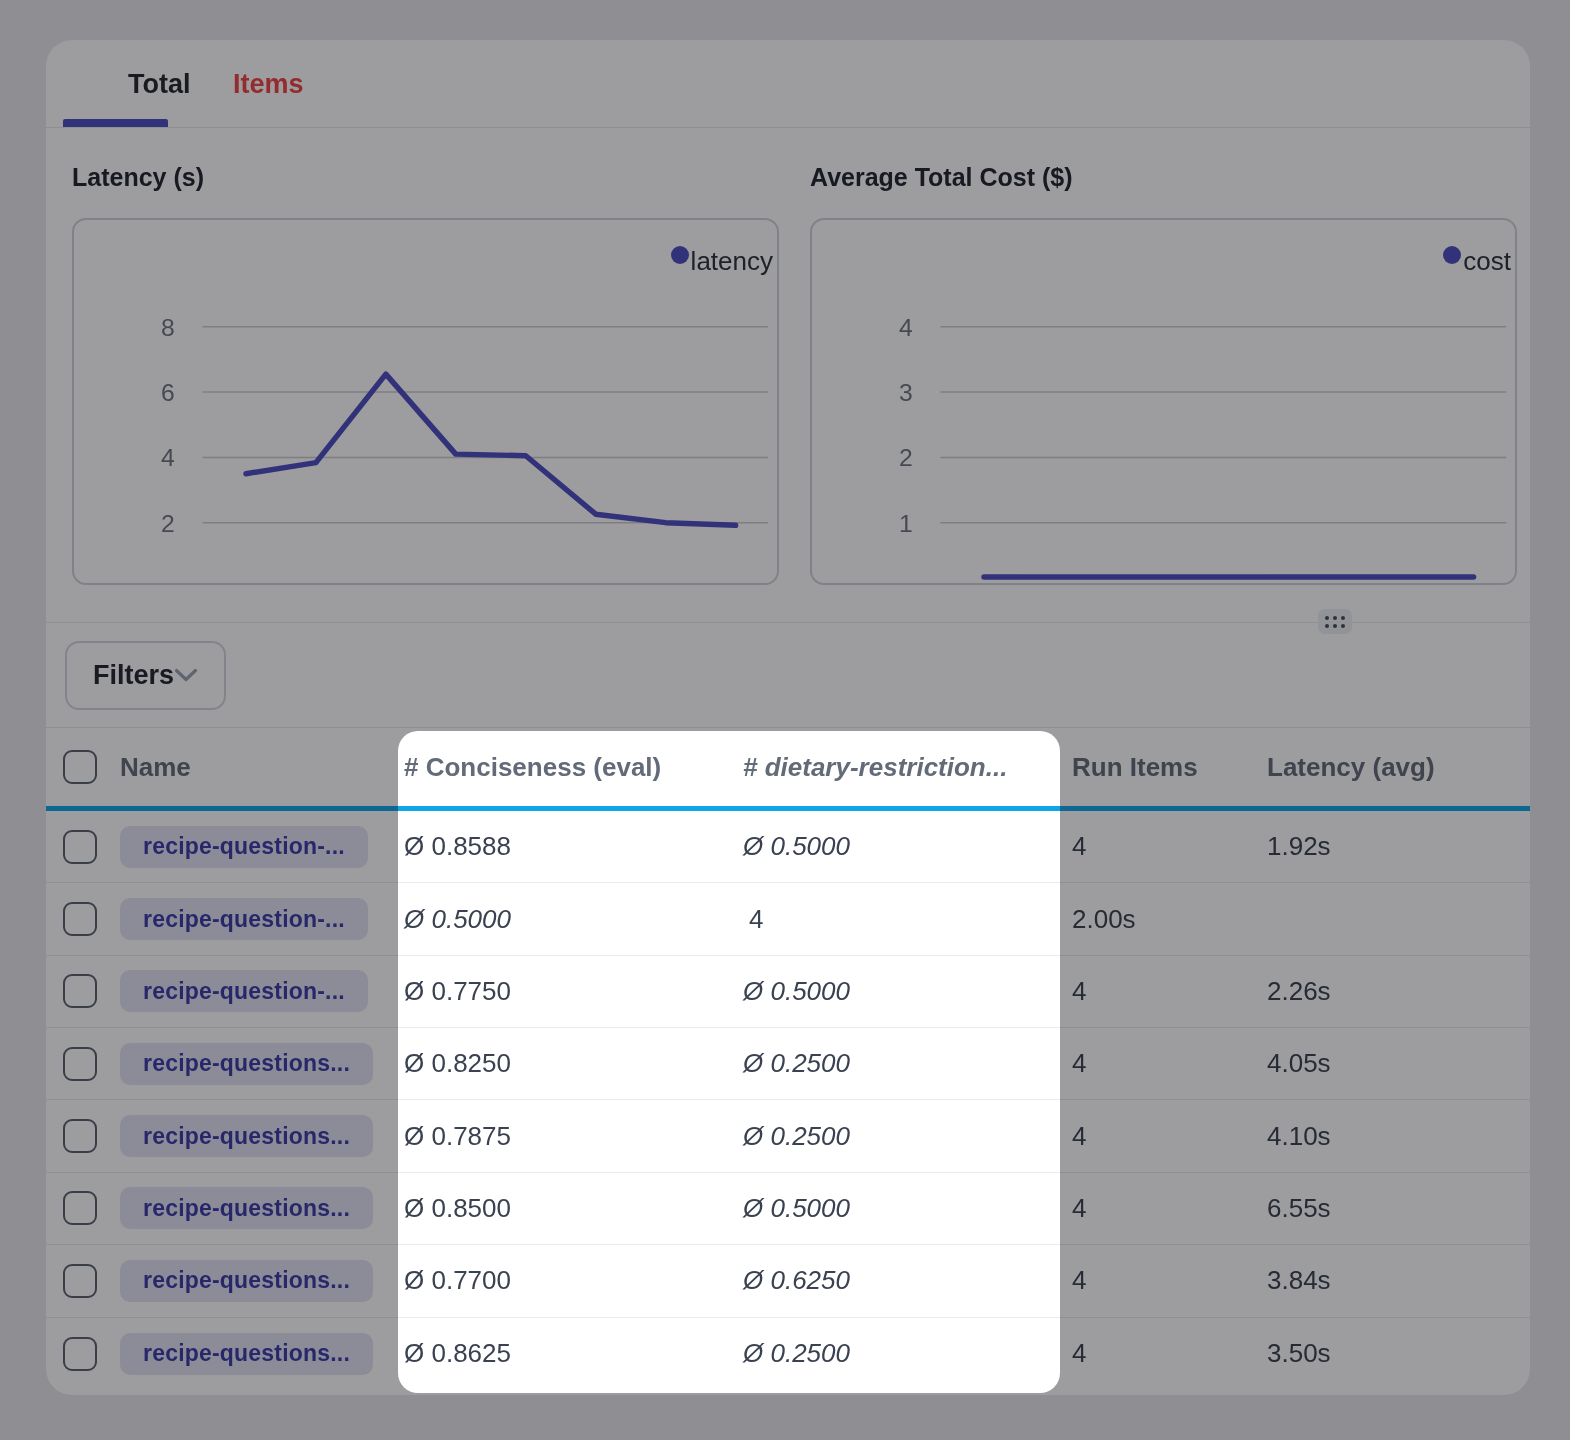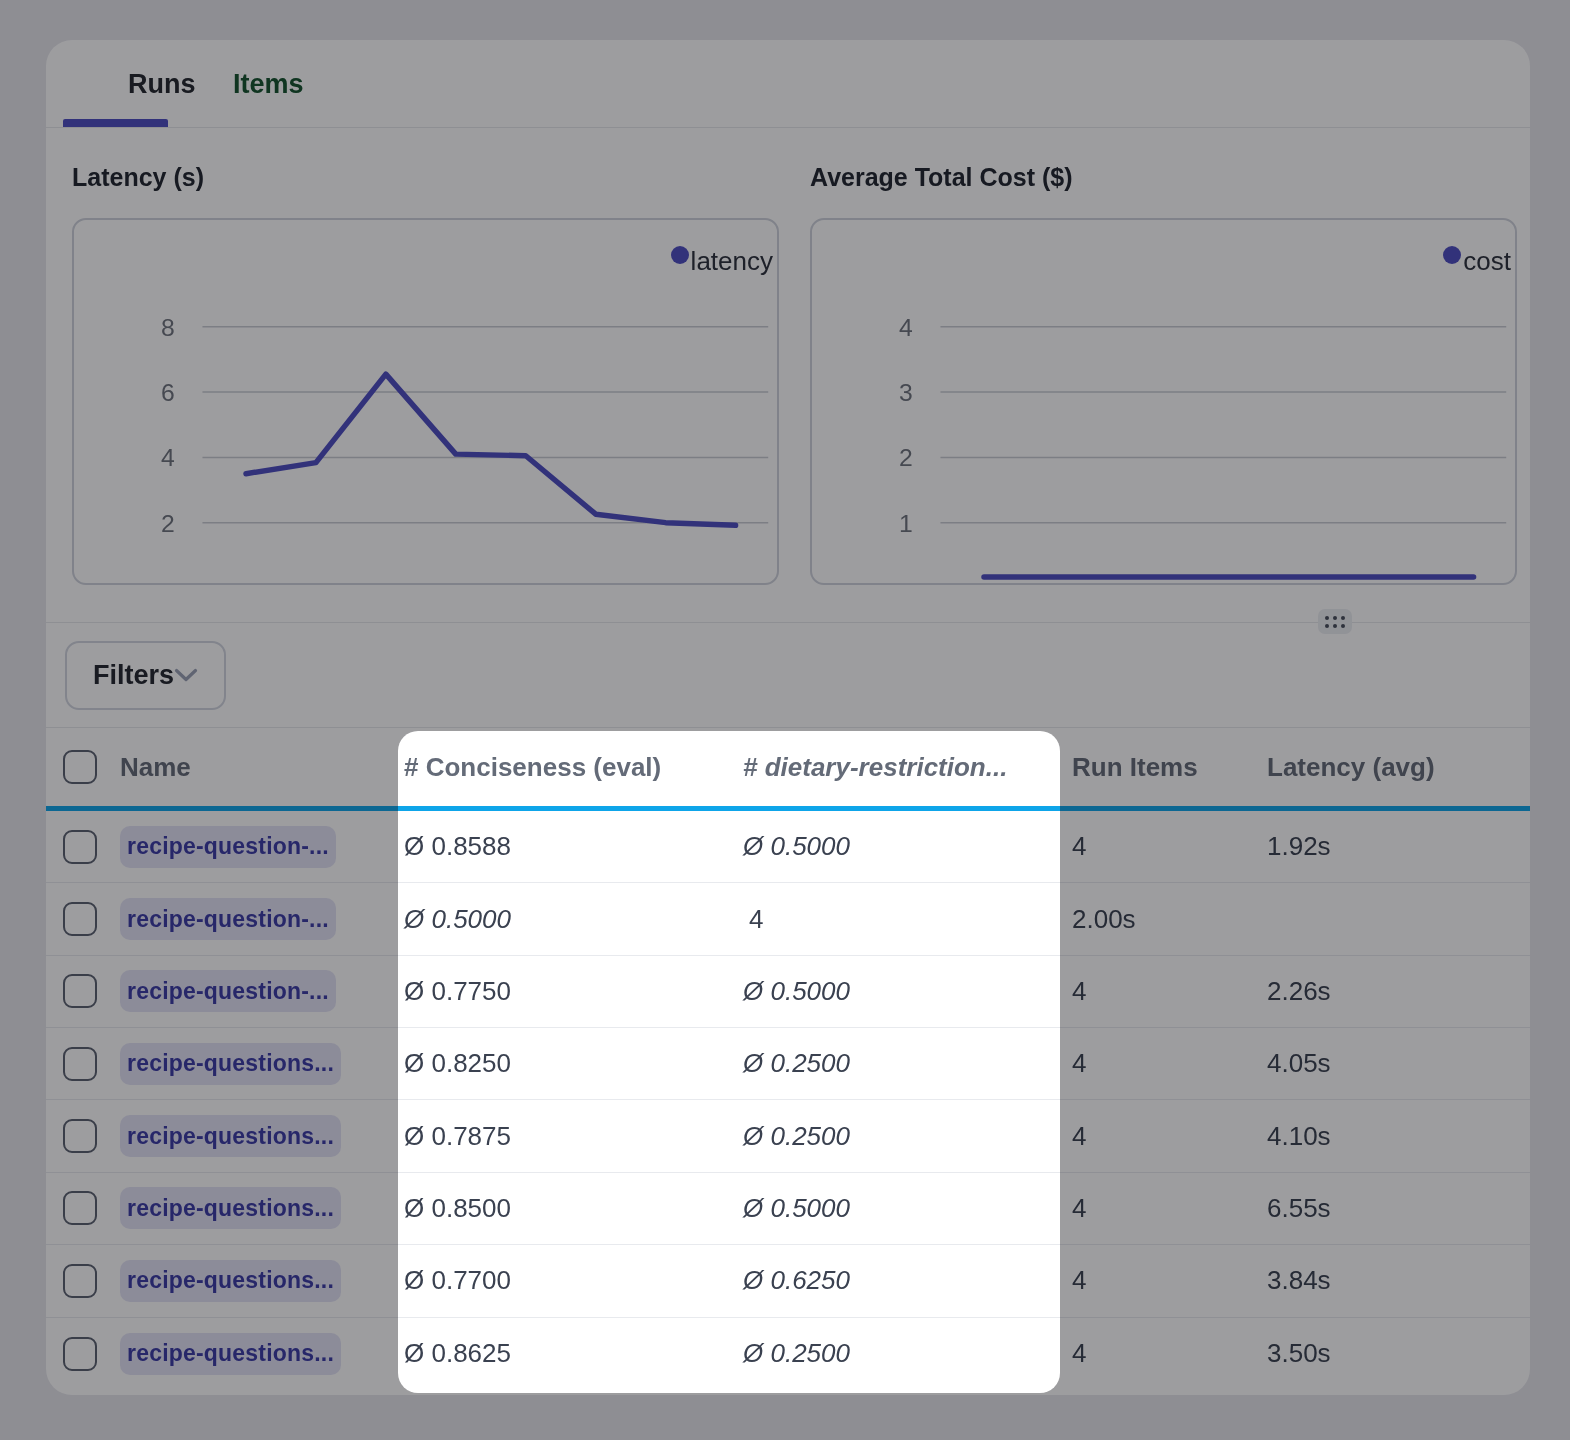--- a/index.html
+++ b/index.html
@@ -22,21 +22,21 @@
   
   .tabbar{
     position:absolute;left:0;top:0;width:100%;height:88px;
     border-bottom:1px solid #e7e8ec;
   }
   .tab{
     position:absolute;top:0;height:88px;display:flex;align-items:center;
     font-size:27px;font-weight:600;color:#23272e;cursor:pointer;
   }
   .tab-runs{left:82px;}
-  .tab-items{left:187px;color:#14532d;text-align:center;}
+  .tab-items{left:187px;color:#ef4444;text-align:center;}
   .tab-underline{
     position:absolute;left:17px;bottom:0;width:105px;height:8px;
     background:var(--accent-indigo);border-radius:2px 2px 0 0;
   }
   
   .chart-title{
     position:absolute;top:123px;font-size:25px;font-weight:600;color:#21262f;
   }
   .chart-title-latency{left:26px;}
   .chart-title-cost{left:764px;}
@@ -88,40 +88,40 @@
   .c-check{display:flex;}
   .checkbox{
     width:34px;height:34px;margin-left:17px;border:2.5px solid #5a6170;
     border-radius:9px;background:transparent;cursor:pointer;flex:none;
   }
   .pad-conc{padding-left:6px;}
   .pad-diet{padding-left:6px;font-style:italic;}
   .pad-items{padding-left:12px;}
   .pad-lat{padding-left:12px;}
   .pill{
-    display:inline-flex;align-items:center;height:42px;padding:0 7px;
+    display:inline-flex;align-items:center;height:42px;padding:0 23px;
     background:var(--pill-bg);border-radius:10px;cursor:pointer;
   }
   .pill-text{font-size:23px;font-weight:700;color:var(--pill-text);letter-spacing:.2px;}
   
   .spotlight{
     position:absolute;left:398px;top:731px;width:662px;height:662px;
     border-radius:20px;
     box-shadow:0 0 0 3000px rgba(10,10,14,0.40);
     pointer-events:none;z-index:50;
   }
 </style>
 </head>
 <body>
 
 <div class="card">
 
   <div class="tabbar">
     <div class="tab tab-runs">
-      <span>Runs</span>
+      <span>Total</span>
     </div>
     <div class="tab tab-items">
       <span>Items</span>
     </div>
     <div class="tab-underline"></div>
   </div>
 
   <div class="chart-title chart-title-latency">Latency (s)</div>
   <div class="chart-title chart-title-cost">Average Total Cost ($)</div>
 

